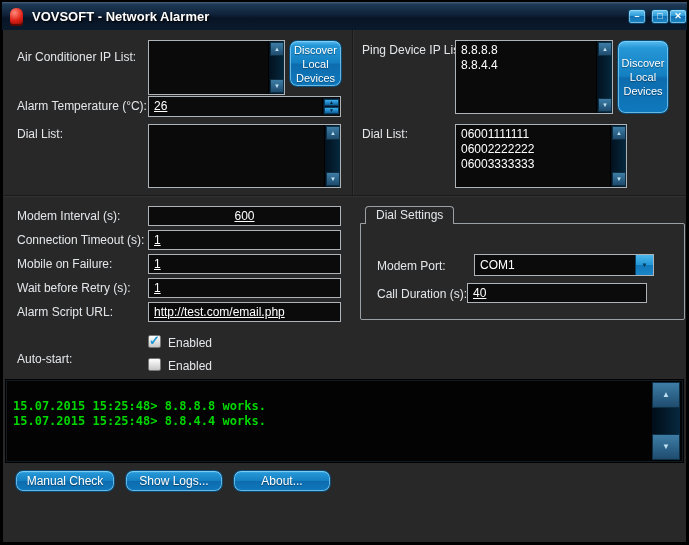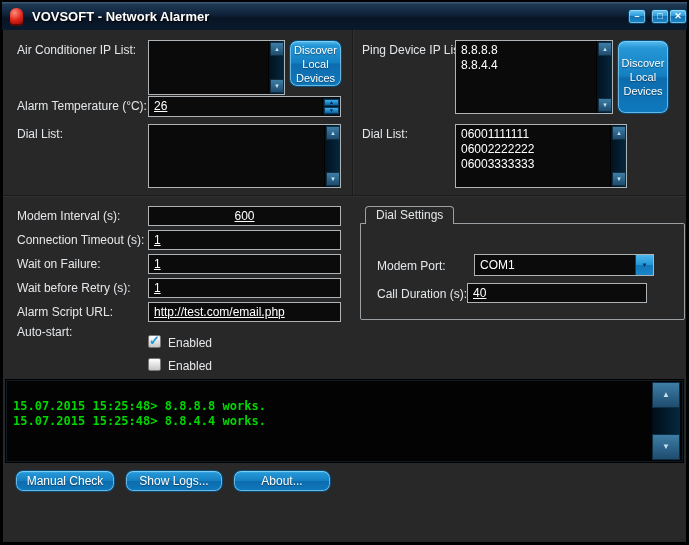--- a/index.html
+++ b/index.html
@@ -145,21 +145,21 @@
     <div class="win-btn btn-close">
       <span class="glyph">✕</span>
     </div>
   </div>
 
   <div class="client">
 
     <div class="vdivider"></div>
     <div class="hdivider"></div>
 
-    <div class="lbl" style="left:14px; top:13px;">Air Conditioner IP List:</div>
+    <div class="lbl" style="left:14px; top:20px;">Air Conditioner IP List:</div>
 
     <div class="listbox" style="left:145px; top:10px; width:137px; height:55px;">
       <textarea style=""></textarea>
       <div class="sb">
         <div class="sb-btn sb-up">▲</div>
         <div class="sb-btn sb-down">▼</div>
       </div>
     </div>
 
     <div class="btn-blue btn-discover" style="left:286px; top:10px; width:53px; height:47px;">Discover Local Devices</div>
@@ -205,30 +205,30 @@
         <div class="sb-btn sb-down">▼</div>
       </div>
     </div>
 
     <div class="lbl" style="left:14px; top:179px;">Modem Interval (s):</div>
     <input class="tbox" style="left: 145px; top: 176px; width: 193px; height: 20px; text-align: center;" value="600">
 
     <div class="lbl" style="left:14px; top:203px;">Connection Timeout (s):</div>
     <input class="tbox" style="left: 145px; top: 200px; width: 193px; height: 20px;" value="1">
 
-    <div class="lbl" style="left:14px; top:227px;">Wait on Failure:</div>
+    <div class="lbl" style="left:14px; top:227px;">Mobile on Failure:</div>
     <input class="tbox" style="left: 145px; top: 224px; width: 193px; height: 20px;" value="1">
 
     <div class="lbl" style="left:14px; top:251px;">Wait before Retry (s):</div>
     <input class="tbox" style="left: 145px; top: 248px; width: 193px; height: 20px;" value="1">
 
     <div class="lbl" style="left:14px; top:275px;">Alarm Script URL:</div>
     <input class="tbox" style="left: 145px; top: 272px; width: 193px; height: 20px;" value="http://test.com/email.php">
 
-    <div class="lbl" style="left:14px; top:295px;">Auto-start:</div>
+    <div class="lbl" style="left:14px; top:322px;">Auto-start:</div>
     <div class="cb checked" style="left:145px; top:305px;">
       <span class="check">✓</span>
     </div>
     <div class="lbl" style="left:165px; top:306px;">Enabled</div>
 
     <div class="lbl" style="left:14px; top:329px;margin-top:40px;">Mobile:</div>
     <div class="cb" style="left:145px; top:328px;">
       
     </div>
     <div class="lbl" style="left:165px; top:329px;">Enabled</div>

